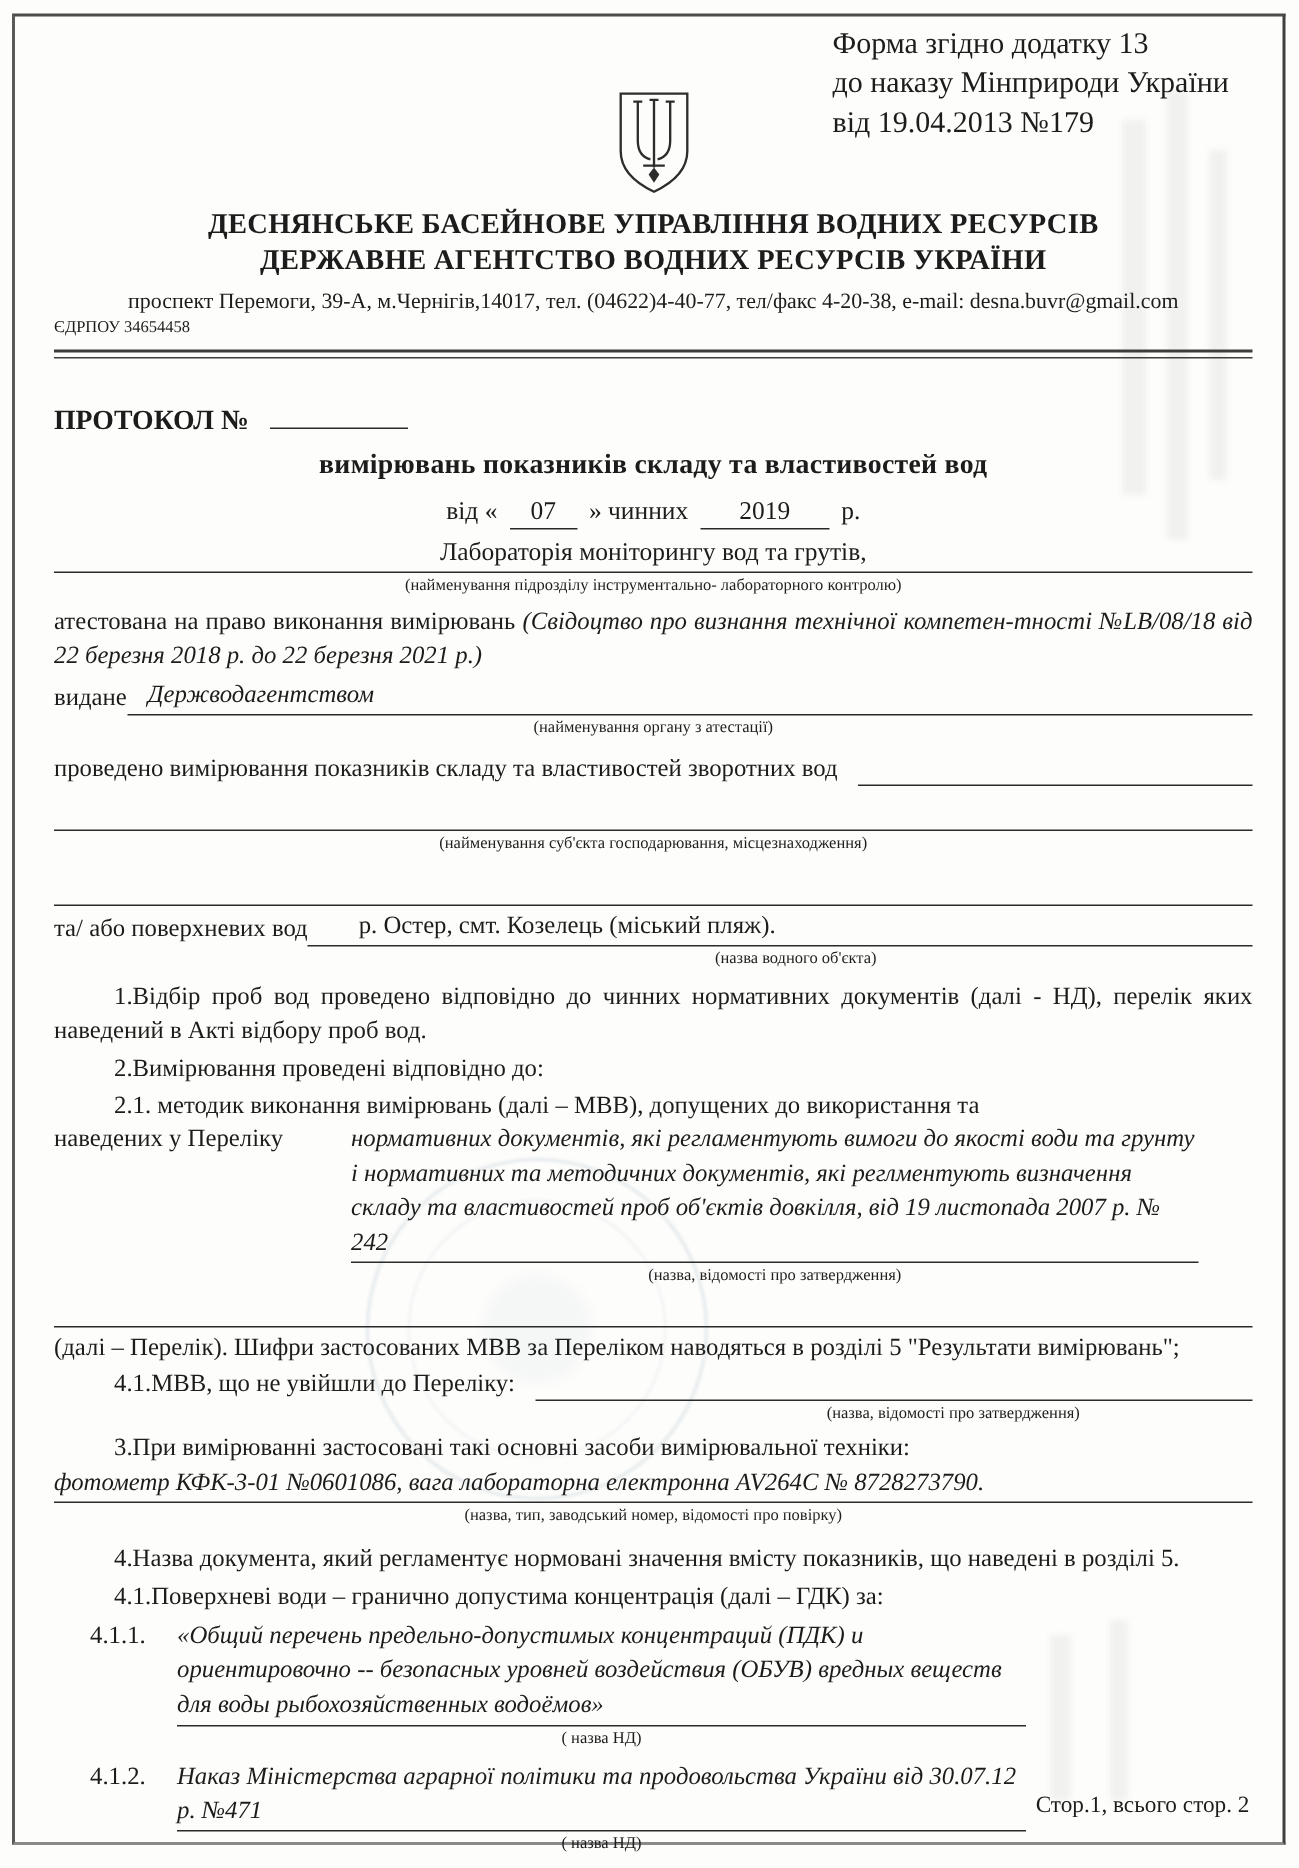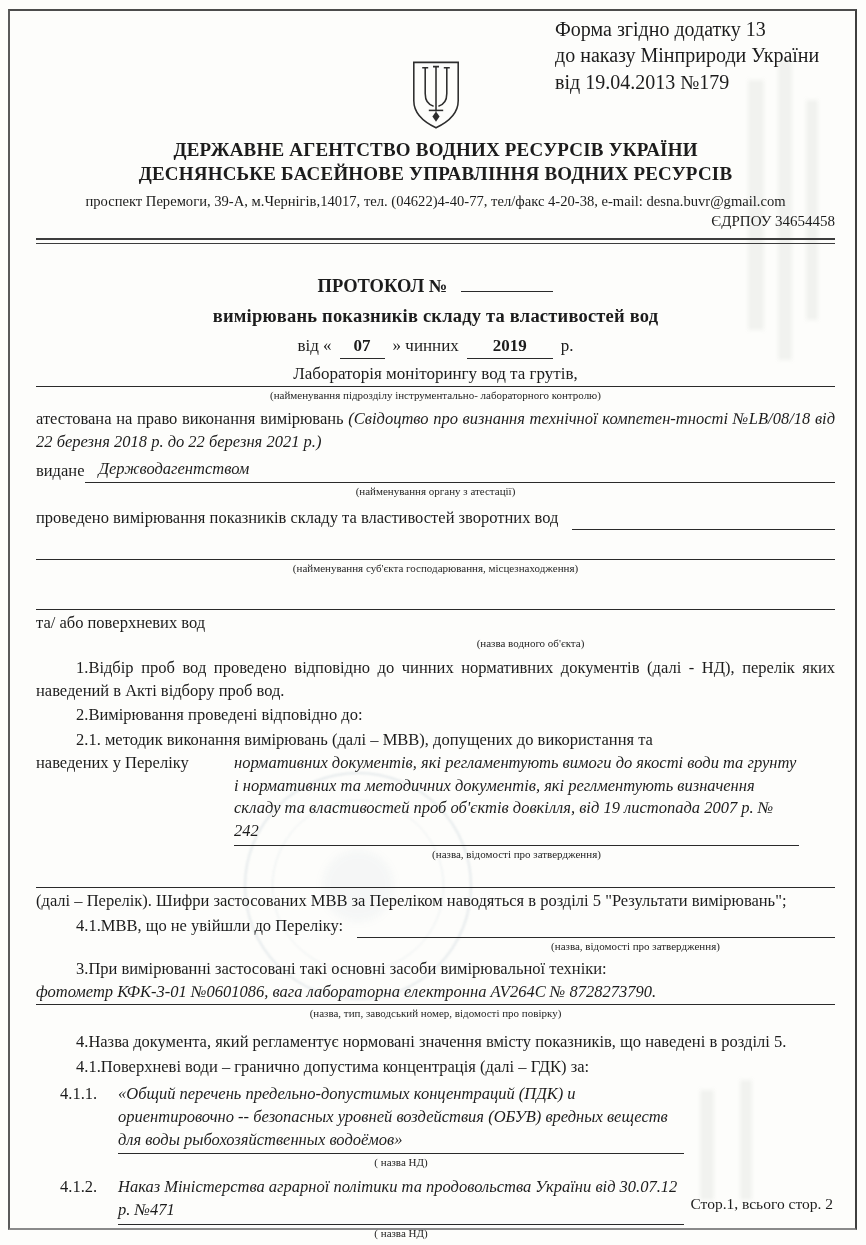--- a/index.html
+++ b/index.html
@@ -28,28 +28,28 @@
   
   .form-note{
     position:absolute;right:2px;top:4px;width:278px;
     font-size:20px;line-height:1.32;text-align:left;
   }
   
   .emblem{display:block;margin:46px auto 4px auto;width:54px;height:76px;}
   .org-name{ text-align:center;font-weight:bold;font-size:19px;letter-spacing:.2px;line-height:1.25;}
   .address{ text-align:center;font-size:14.6px;margin-top:5px;}
   .address .email{}
-  .edrpou{ text-align:right;font-size:15px;}
+  .edrpou{ text-align:left;font-size:11px;}
   .dbl-rule{margin-top:7px;height:3px;border-top:2.5px solid #3d3d3d;border-bottom:1.5px solid #3d3d3d;}
   
-  .protocol-line{margin-top:30px;text-align:center;font-weight:bold;font-size:18.5px;}
+  .protocol-line{margin-top:30px;font-weight:bold;font-size:18.5px;}
   .protocol-line .blank{display:inline-block;width:92px;border-bottom:1.5px solid #2a2a2a;height:16px;vertical-align:baseline;margin-left:14px;}
   .subtitle{text-align:center;font-weight:bold;font-size:18.5px;margin-top:4px;letter-spacing:.2px;}
   .date-line{text-align:center;margin-top:5px;font-size:17px;}
-  .date-line .u{display:inline-block;text-align:right;border-bottom:1.3px solid #2a2a2a;padding:0 14px;margin:0 8px;font-weight:bold;}
+  .date-line .u{display:inline-block;text-align:right;border-bottom:1.3px solid #2a2a2a;padding:0 14px;margin:0 8px;}
   .lab-line{text-align:center;border-bottom:1.4px solid #2a2a2a;padding-bottom:1px;margin-top:3px;font-size:17px;}
   .caption{font-size:11px;text-align:center;color:#1f1f1f;margin-top:1px;}
   
   .para{text-align:justify;margin-top:2px;}
   .indent{text-indent:40px;}
   .it{font-style:italic;}
   .field-row{display:flex;align-items:flex-end;margin-top:4px;}
   .field-row .lbl{white-space:nowrap;}
   .field-row .val{flex:1;border-bottom:1.4px solid #2a2a2a;padding:0 0 1px 14px;}
   .field-row .blank{flex:1;border-bottom:1.4px solid #2a2a2a;height:16px;margin-left:14px;}
@@ -107,22 +107,22 @@
         <path d="M8,4 H82 V68 C82,90 64,104 45,113 C26,104 8,90 8,68 Z"></path>
         <path d="M27,13 V56 C27,69 33,75 41,77"></path>
         <path d="M63,13 V56 C63,69 57,75 49,77"></path>
         <path d="M45,11 V86"></path>
         <path d="M22,13 H32 M58,13 H68 M40,11 H50"></path>
         <path d="M33,84 H57"></path>
       </g>
       <path d="M45,86 L51,94 L45,103 L39,94 Z" fill="#2d2d2d"></path>
     </svg>
 
+    <div class="org-name">ДЕСНЯНСЬКЕ БАСЕЙНОВЕ УПРАВЛІННЯ ВОДНИХ РЕСУРСІВ</div>
     <div class="org-name">ДЕРЖАВНЕ АГЕНТСТВО ВОДНИХ РЕСУРСІВ УКРАЇНИ</div>
-    <div class="org-name">ДЕСНЯНСЬКЕ БАСЕЙНОВЕ УПРАВЛІННЯ ВОДНИХ РЕСУРСІВ</div>
     <div class="address">
       <span>проспект Перемоги, 39-А, м.Чернігів,14017, тел. (04622)4-40-77, тел/факс 4-20-38, e-mail: </span><span class="email">desna.buvr@gmail.com</span>
     </div>
     <div class="edrpou">ЄДРПОУ 34654458</div>
     <div class="dbl-rule"></div>
 
     <div class="protocol-line">
       <span>ПРОТОКОЛ №</span><span class="blank"></span>
     </div>
     <div class="subtitle">вимірювань показників складу та властивостей вод</div>
@@ -148,20 +148,21 @@
       <span class="lbl">проведено вимірювання показників складу та властивостей зворотних вод</span>
       <span class="blank"></span>
     </div>
 
     <div class="full-line" style="margin-top:14px;"></div>
     <div class="caption">(найменування суб'єкта господарювання, місцезнаходження)</div>
 
     <div class="full-line" style="margin-top:18px;"></div>
     <div class="field-row" style="margin-top:2px;">
       <span class="lbl">та/ або поверхневих вод</span>
+      <span class="val" style="padding-left:34px;">р. Остер, смт. Козелець (міський пляж).</span>
     </div>
     <div class="caption cap-offset">(назва водного об'єкта)</div>
 
     <div class="para indent" style="margin-top:6px;">1.Відбір проб вод проведено відповідно до чинних нормативних документів (далі - НД), перелік яких наведений в Акті відбору проб вод.</div>
     <div class="para indent">2.Вимірювання проведені відповідно до:</div>
     <div class="para indent">2.1. методик виконання вимірювань (далі – МВВ), допущених до використання та</div>
 
     <div class="hang-row">
       <div class="left">наведених у Переліку</div>
       <div class="block">нормативних документів, які регламентують вимоги до якості води та грунту і нормативних та методичних документів, які реглментують визначення складу та властивостей проб об'єктів довкілля, від 19 листопада 2007 р. № 242</div>

